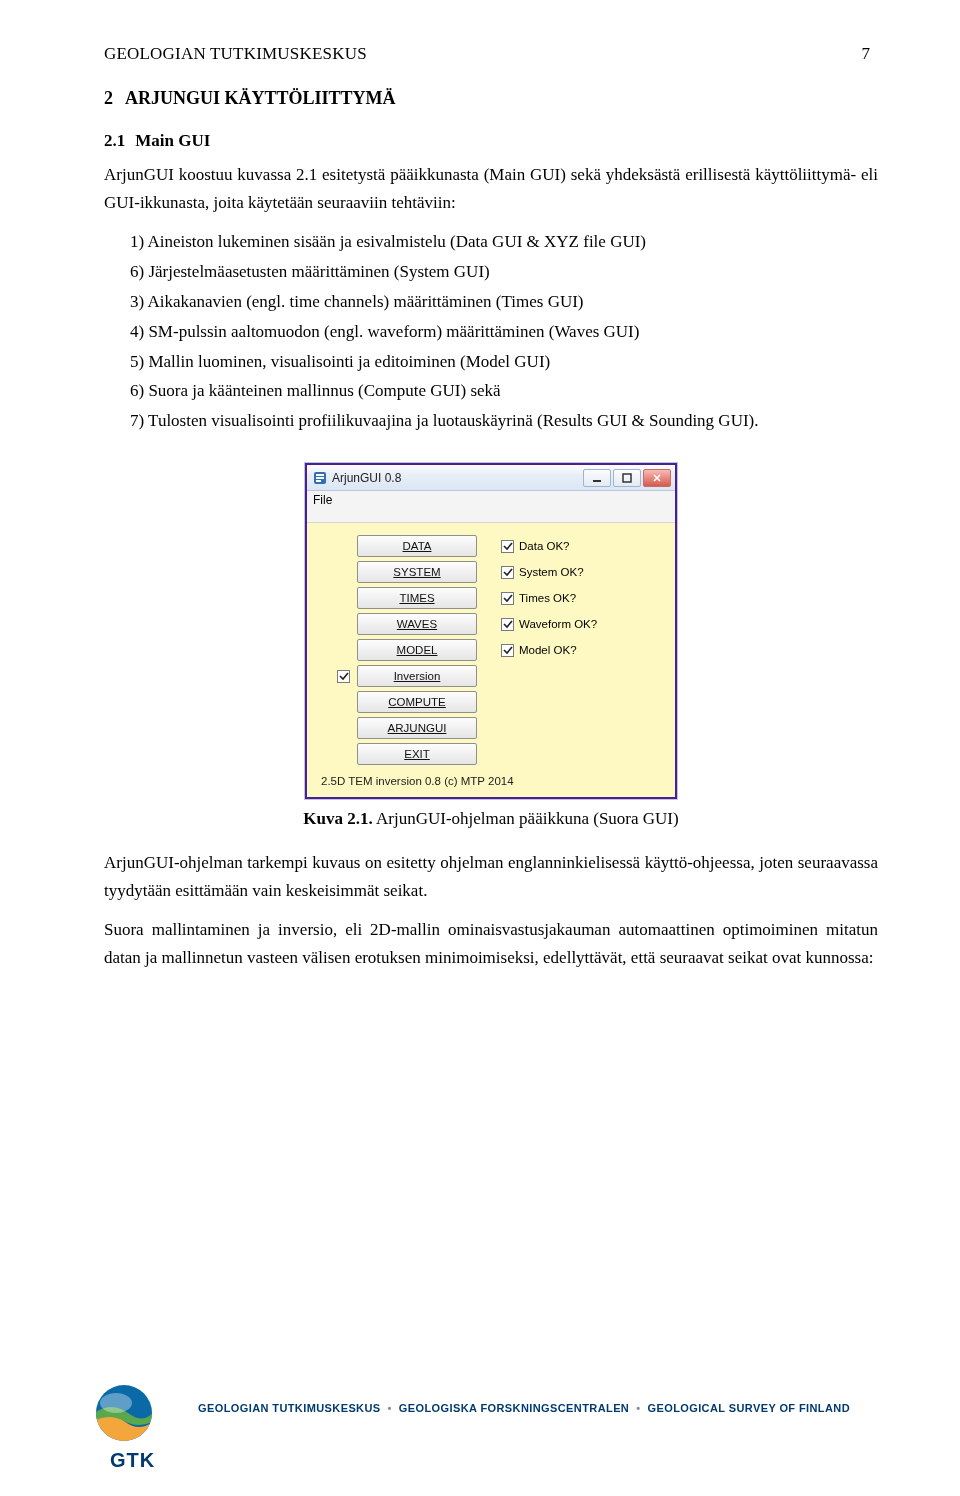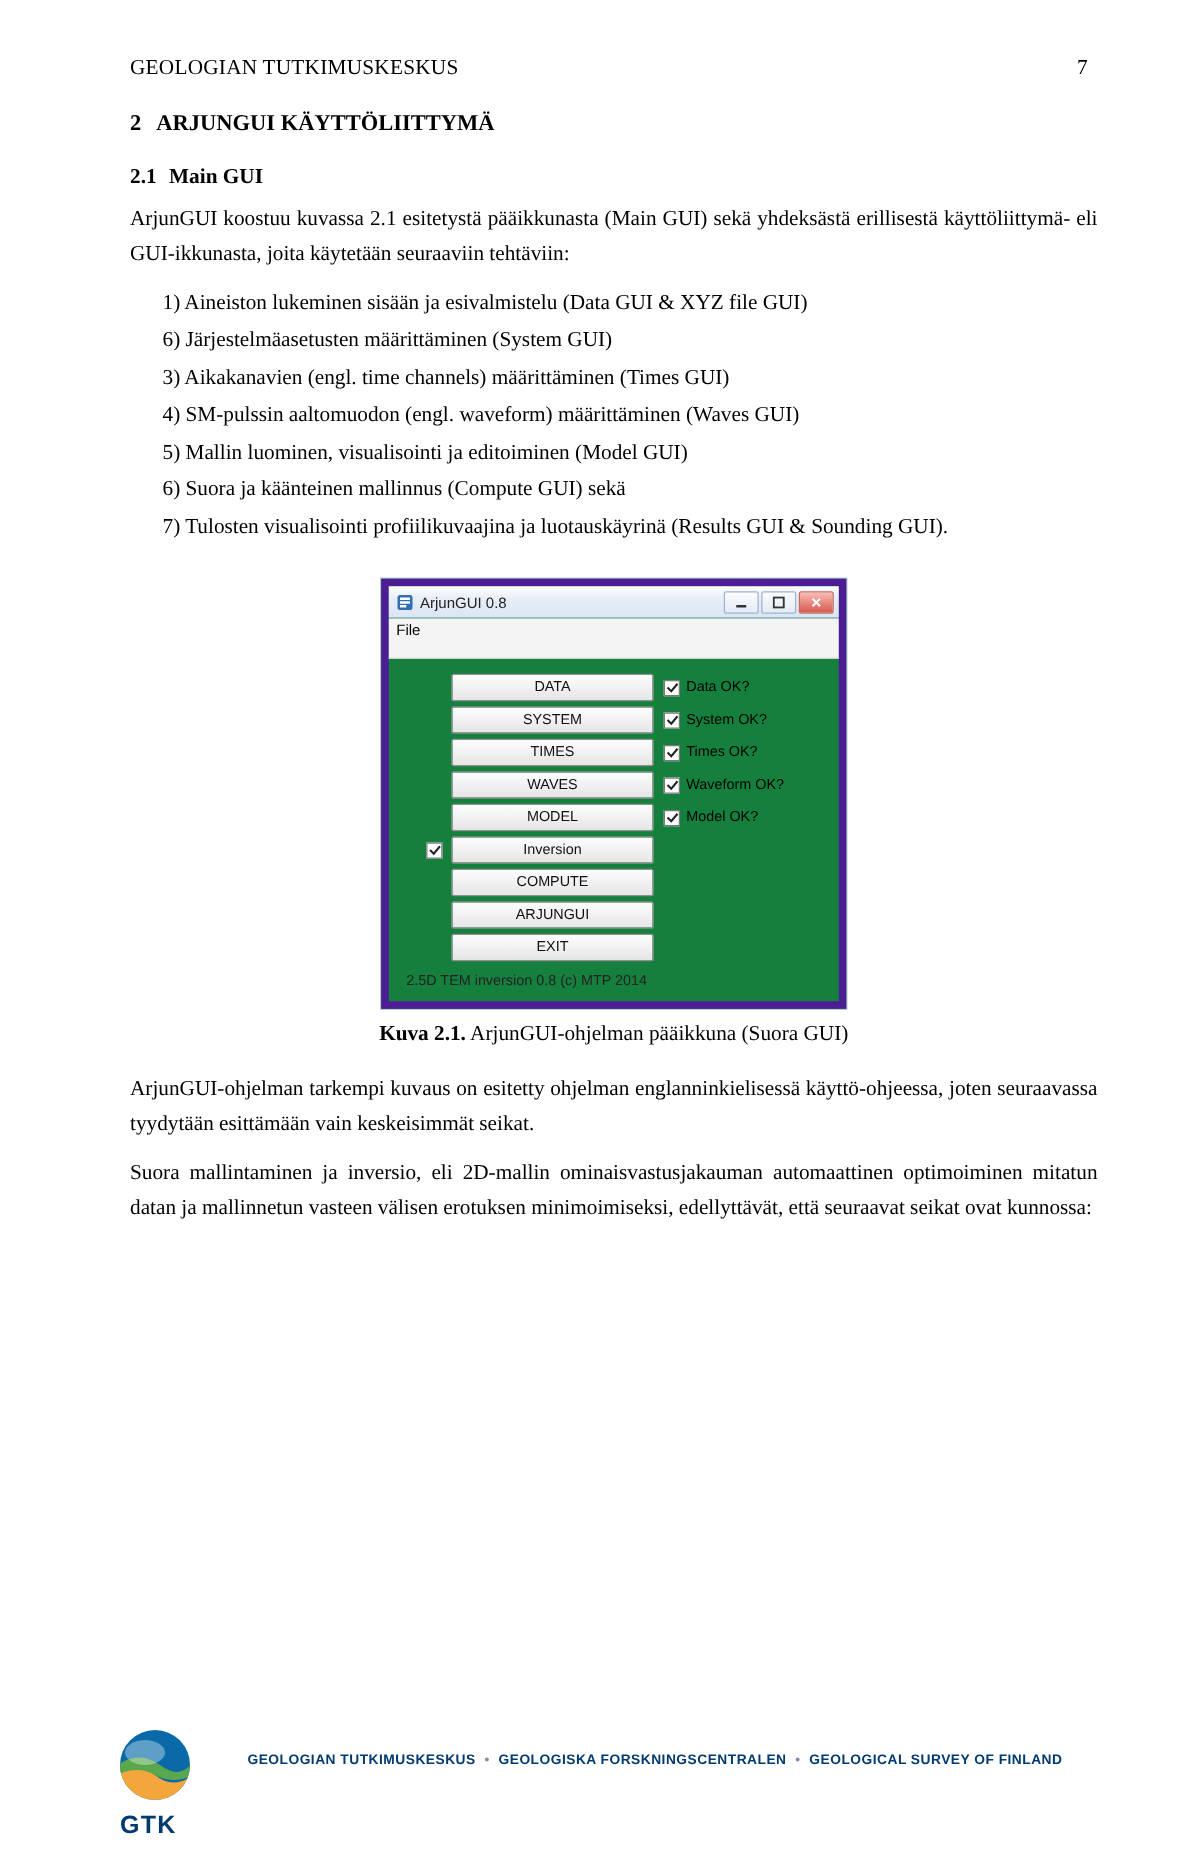--- a/index.html
+++ b/index.html
@@ -12,47 +12,47 @@
   h3.sub { font-size: 17px; font-weight: bold; margin-bottom: 10px; }
   h3.sub .num { margin-right: 10px; }
   p.para { font-size: 17px; line-height: 1.62; text-align: justify; margin-bottom: 12px; }
   ol.num-list { list-style: none; padding-left: 26px; margin: 4px 0 16px 0; }
   ol.num-list li { font-size: 17px; line-height: 1.64; text-align: justify; padding-left: 22px; text-indent: -22px; margin-bottom: 2px; }
   .fig-wrap { display: flex; justify-content: center; margin: 28px 0 10px 0; }
   .fig-caption { text-align: center; font-size: 17px; margin: 6px 0 20px 0; }
   .fig-caption b { font-weight: bold; }
 
   
-  .app-window { width: 372px; border: 6px solid #4c1d95; background: #15803d; font-family: Tahoma, Verdana, sans-serif; font-size: 12px; color: #000; box-shadow: 0 0 0 1px #b8c7d9; }
+  .app-window { width: 372px; border: 2px solid #4c1d95; background: #fef9c3; font-family: Tahoma, Verdana, sans-serif; font-size: 12px; color: #000; box-shadow: 0 0 0 1px #b8c7d9; }
   .titlebar { height: 26px; background: linear-gradient(#fdfdfe,#e8eef7 40%,#dbe6f4); display: flex; align-items: center; padding: 0 4px 0 6px; border-bottom: 1px solid #b8c7d9; }
   .titlebar .app-icon { width: 14px; height: 14px; display: inline-flex; align-items: center; justify-content: center; margin-right: 5px; }
   .titlebar .app-icon svg { width: 14px; height: 14px; }
   .titlebar .title-text { flex: 1; font-size: 12px; color: #222; }
   .win-controls { display: flex; gap: 2px; }
   .win-btn { width: 28px; height: 18px; border: 1px solid #9fb4cf; background: linear-gradient(#fbfcfd,#e3ebf5); border-radius: 2px; display: flex; align-items: center; justify-content: center; }
   .win-btn.close { background: linear-gradient(#f6bdb7,#e88a80 50%,#d45b4f); border-color: #c76a60; }
   .win-btn svg { width: 10px; height: 10px; }
   .menubar { height: 32px; background: #f4f4f4; border-bottom: 1px solid #d6d6d6; padding: 2px 6px; font-size: 12px; }
   .panel-body { padding: 10px 14px 10px 14px; }
   .row { display: flex; align-items: center; height: 26px; }
   .row.gap { margin-top: 0; }
   .row .left { width: 36px; display: flex; justify-content: flex-end; padding-right: 2px; }
-  .ui-btn { width: 162px; height: 22px; border: 1px solid #8f8f8f; background: linear-gradient(#fdfdfd,#e5e5e5); border-radius: 2px; text-align: center; line-height: 20px; font-size: 11.5px; color: #111; }
-  .chk { display: flex; align-items: center; margin-left: 8px; font-size: 11.5px; }
+  .ui-btn { width: 120px; height: 22px; border: 1px solid #8f8f8f; background: linear-gradient(#fdfdfd,#e5e5e5); border-radius: 2px; text-align: center; line-height: 20px; font-size: 11.5px; color: #111; text-decoration: underline; }
+  .chk { display: flex; align-items: center; margin-left: 24px; font-size: 11.5px; }
   .chk-box { width: 13px; height: 13px; border: 1px solid #7a7a7a; background: #fff; display: inline-flex; align-items: center; justify-content: center; margin-right: 5px; }
   .chk-box.checked svg { width: 10px; height: 10px; }
   .bottom-line { margin-top: 8px; font-size: 11.5px; color: #222; }
 
   
   .footer { position: absolute; left: 0; right: 0; bottom: 0; height: 130px; }
   .footer-bar { position: absolute; left: 198px; bottom: 82px; display: flex; align-items: center; font-family: Arial, Helvetica, sans-serif; font-size: 11px; font-weight: bold; letter-spacing: 0.4px; color: #003a70; }
   .footer-bar .sep { margin: 0 7px; color: #88a; }
   .gtk-logo { position: absolute; left: 94px; bottom: 24px; width: 88px; }
   .gtk-logo .globe { width: 60px; height: 60px; }
-  .gtk-logo .label { font-family: Arial, Helvetica, sans-serif; font-weight: bold; color: #003a70; font-size: 20px; margin-top: 2px; margin-left: 2px; letter-spacing: 1px; }
+  .gtk-logo .label { font-family: Arial, Helvetica, sans-serif; font-weight: bold; color: #003a70; font-size: 20px; margin-top: 2px; margin-left: 16px; letter-spacing: 1px; }
 </style>
 </head>
 <body>
 
 <div class="page">
   <div class="header-line">GEOLOGIAN TUTKIMUSKESKUS</div>
   <div class="page-num">7</div>
 
   <h2 class="sec">
     <span class="num">2</span><span>ARJUNGUI KÄYTTÖLIITTYMÄ</span>

